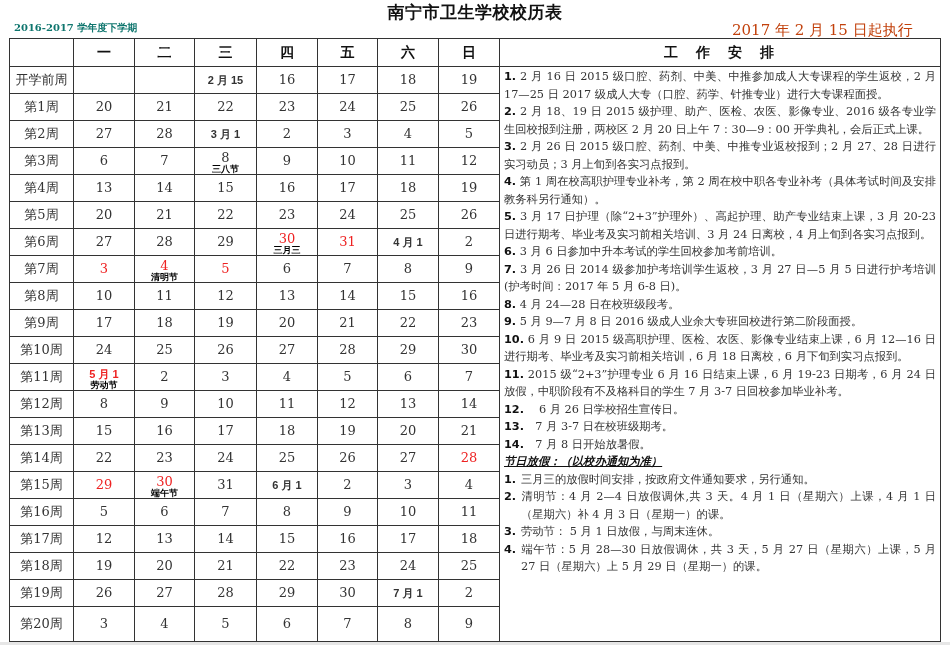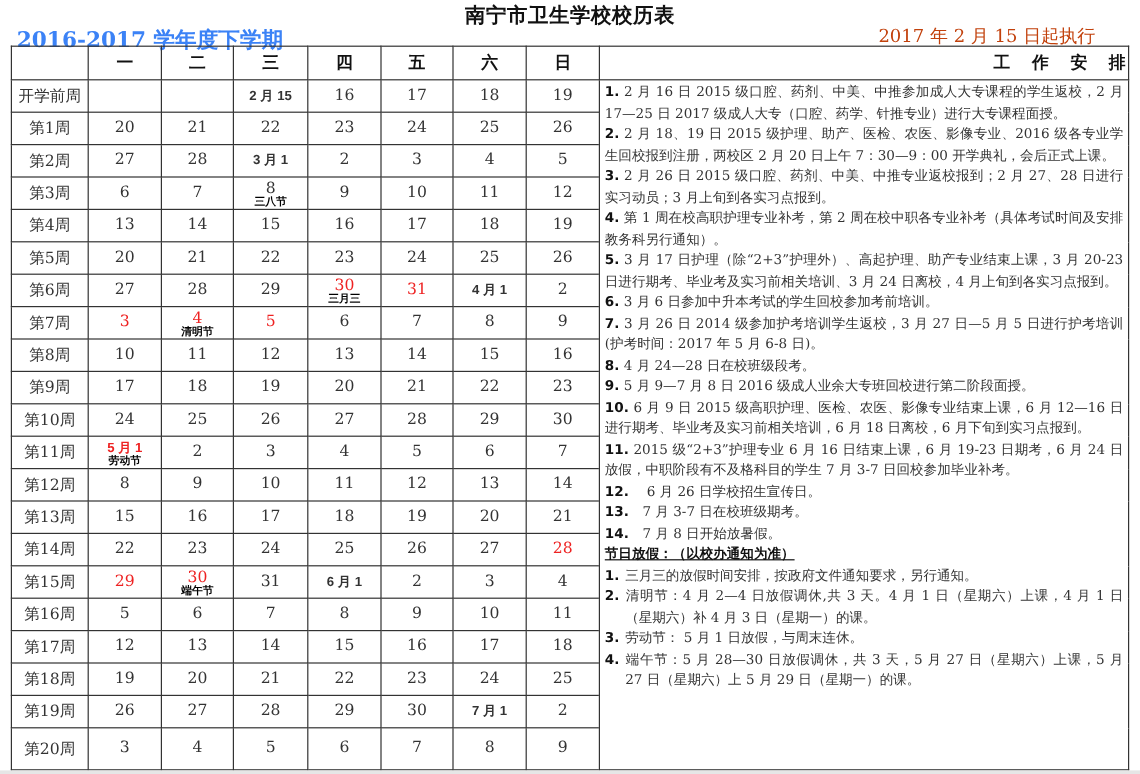--- a/index.html
+++ b/index.html
@@ -1,41 +1,41 @@
 <!DOCTYPE html>
 <html><head>
 <meta charset="utf-8">
 <style>
   html, body { margin: 0; padding: 0; background: #ffffff; }
   body { width: 950px; height: 645px; position: relative; overflow: hidden;
          font-family: "DejaVu Serif", "Liberation Serif", serif; color: #222; }
   .title { position: absolute; left: 0; top: 1px; width: 950px; text-align: center;
            font-family: "DejaVu Sans", sans-serif; font-weight: bold; font-size: 17px; color: #111; letter-spacing: 0.5px; }
-  .subleft { position: absolute; left: 14px; top: 21px; font-weight: bold; font-size: 18px;
-             font-family: "DejaVu Serif", serif; color: #3b82f6; }
+  .subleft { position: absolute; left: 14px; top: 21px; font-weight: bold; font-size: 10px;
+             font-family: "DejaVu Serif", serif; color: #0f766e; }
   .subright { position: absolute; left: 732px; top: 21px; font-weight: normal; font-size: 15px;
               font-family: "DejaVu Serif", serif; color: #c2410c; }
   .grid { position: absolute; left: 9px; top: 38px; border-collapse: collapse; table-layout: fixed; }
   .grid td, .grid th { border: 1.5px solid #333; padding: 0; }
   .grid th { height: 27px; font-family: "DejaVu Sans", sans-serif; font-weight: bold; font-size: 14px; text-align: center; color: #111; }
   .grid td.week { text-align: center; font-size: 13px; color: #333; height: 26px; white-space: nowrap; margin-left: 12px; }
   .grid td.day { text-align: center; font-size: 13px; color: #333; position: relative; vertical-align: middle; }
   .grid td.day .num { display: block; line-height: 14px; }
   .grid td.day.has-note .num { margin-top: -6px; }
   .grid td.day .note { position: absolute; left: 0; right: 0; bottom: 0px; font-family: "DejaVu Sans", sans-serif;
                        font-weight: bold; font-size: 9px; color: #000; line-height: 10px; }
   .grid td.day.red .num { color: #ee2222; }
   .grid tr.last td { height: 34px; }
   .grid td.day .mo { font-family: Liberation Sans, sans-serif; font-weight: bold; font-size: 11px; text-align: center; }
   .work { vertical-align: top; font-size: 11.3px; line-height: 17.5px; color: #333; padding: 1px 4px 0 4px !important;
           text-align: justify; }
   .work .item { margin: 0; }
   .work .n { font-family: "DejaVu Sans", sans-serif; font-weight: bold; color: #111; }
   .work .hang { padding-left: 17px; text-indent: -17px; }
-  .work .sect { font-family: "DejaVu Sans", sans-serif; font-weight: bold; text-decoration: underline; color: #111; }
+  .work .sect { font-family: "DejaVu Sans", sans-serif; font-weight: bold; text-decoration: underline; color: #111; font-style: italic; }
   .bottombar { position: absolute; left: 0; top: 642px; width: 950px; height: 3px; background: #e6e6e6; }
 </style>
 </head>
 <body>
 
 <div class="title">南宁市卫生学校校历表</div>
 <div class="subleft">2016-2017 学年度下学期</div>
 <div class="subright">2017 年 2 月 15 日起执行</div>
 
 <table class="grid">
@@ -53,21 +53,21 @@
   <thead>
     <tr>
       <th></th>
       <th>一</th>
       <th>二</th>
       <th>三</th>
       <th>四</th>
       <th>五</th>
       <th>六</th>
       <th>日</th>
-      <th style="letter-spacing:2px;text-align:right;">工　作　安　排</th>
+      <th style="letter-spacing:2px;">工　作　安　排</th>
     </tr>
   </thead>
   <tbody id="grid-body">
       <tr>
         <td class="week">开学前周</td>
         <td class="day">
           <span class="num"></span>
         </td>
         <td class="day">
           <span class="num"></span>

